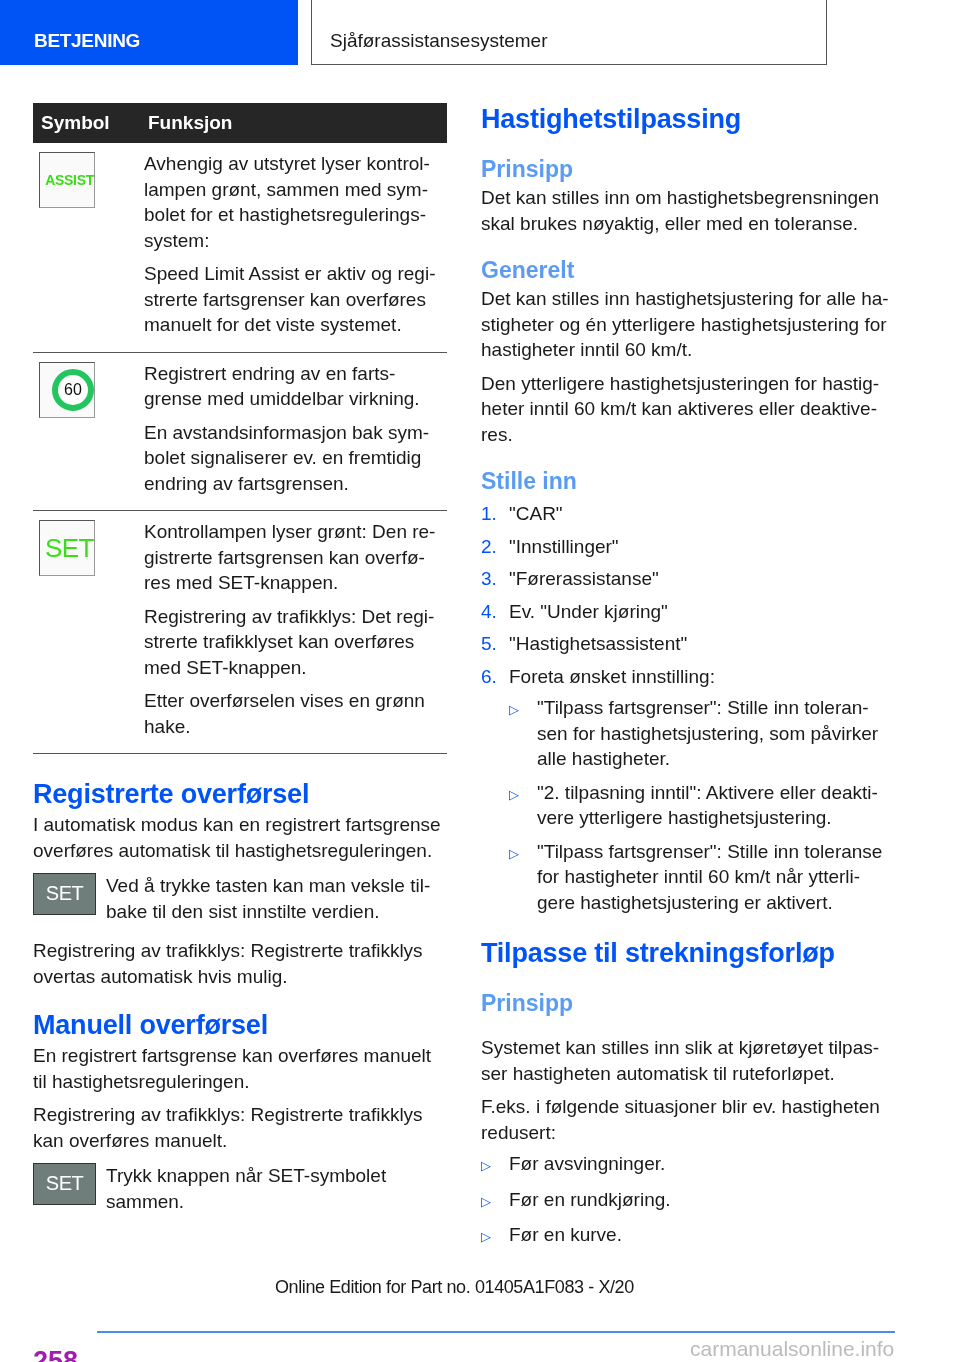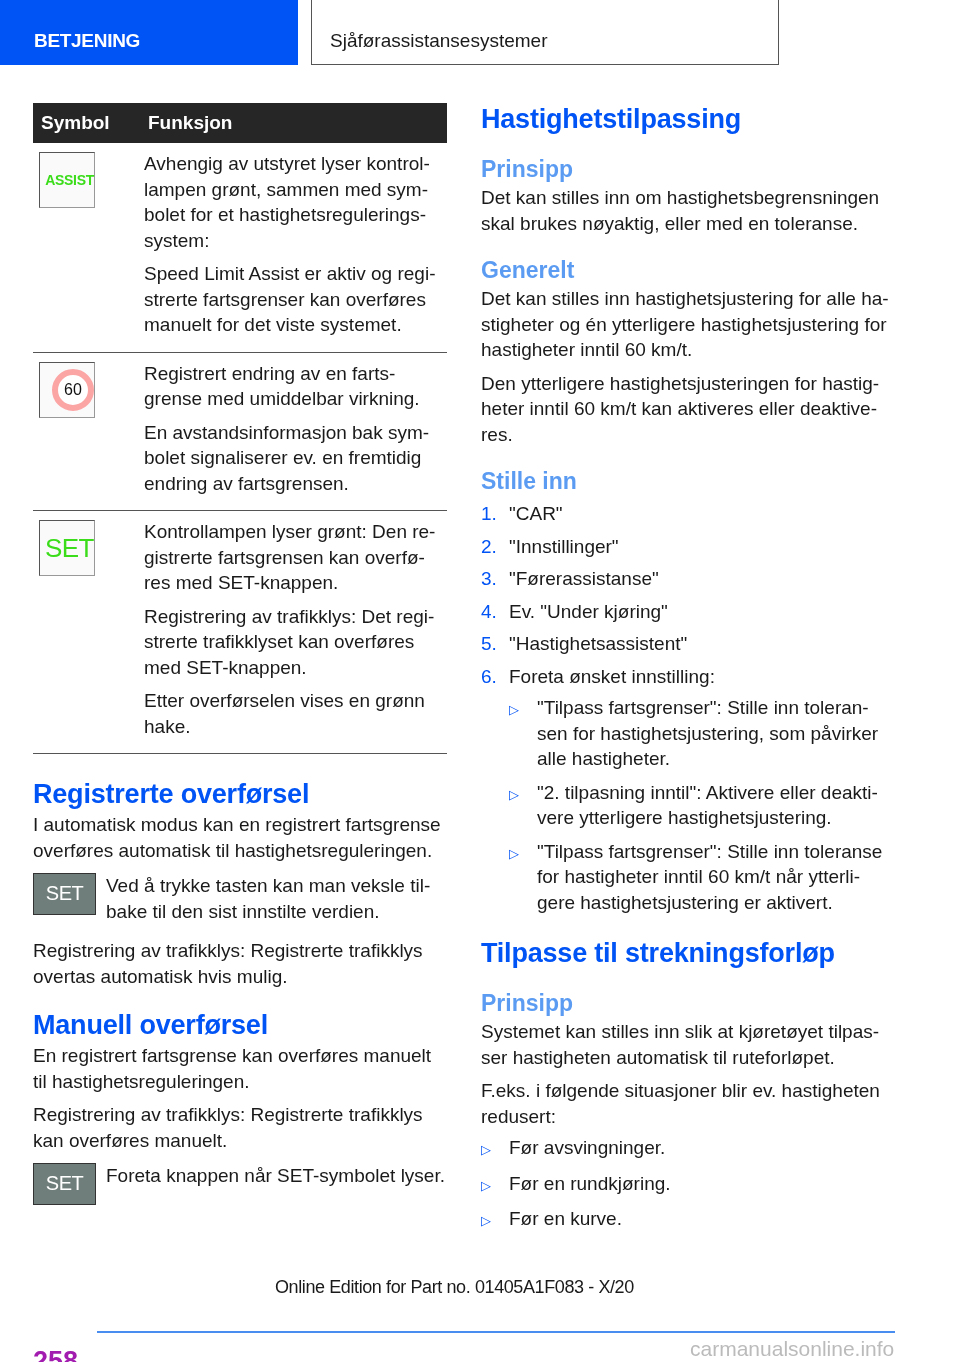--- a/index.html
+++ b/index.html
@@ -6,21 +6,21 @@
     body {
       width: 960px; height: 1362px; background: #ffffff; position: relative;
       font-family: "Liberation Sans", sans-serif; color: #1a1a1a; overflow: hidden;
     }
     .hdr-left {
       position: absolute; left: 0; top: 0; width: 298px; height: 65px;
       background: #0053f5; color: #fff; font-weight: bold; font-size: 19px;
       padding: 30px 0 0 34px; letter-spacing: -0.3px;
     }
     .hdr-right {
-      position: absolute; left: 311px; top: 0; width: 468px; height: 65px;
+      position: absolute; left: 311px; top: 0; width: 516px; height: 65px;
       border: 1px solid #555; border-top: none; font-size: 19px;
       padding: 30px 0 0 18px; color: #1a1a1a;
     }
     .col-left { position: absolute; left: 33px; top: 103px; width: 414px; }
     .col-right { position: absolute; left: 481px; top: 103px; width: 414px; }
 
     table.sym { width: 100%; border-collapse: collapse; }
     table.sym th {
       background: #262626; color: #fff; font-weight: bold; font-size: 19px; text-align: left;
       height: 40px; padding: 0 0 0 8px; margin-left: 12px;
@@ -31,21 +31,21 @@
     table.sym td.text-cell { padding-left: 8px; font-size: 19px; line-height: 25.5px; }
     .text-cell p + p { margin-top: 8px; }
 
     .icon-box {
       width: 56px; height: 56px; border: 1px solid #999; border-left: 1.5px solid #555; border-top: 1.5px solid #555;
       display: flex; align-items: center; justify-content: flex-end; background: #fafafa;
     }
     .assist-txt { color: #3bdc1a; font-weight: bold; font-size: 14px; letter-spacing: -0.3px; }
     .set-green { color: #3bdc1a; font-size: 26px; letter-spacing: -0.5px; }
     .sign60 {
-      width: 42px; height: 42px; border-radius: 50%; border: 6px solid #fca5a5; background: #fff;
+      width: 42px; height: 42px; border-radius: 50%; border: 6px solid #22c55e; background: #fff;
       display: flex; align-items: center; justify-content: center; font-size: 16px; color: #111;
     }
     .set-btn {
       width: 63px; height: 42px; background: #6f7e7a; border: 1.5px solid #333;
       color: #fff; display: flex; align-items: center; justify-content: center; font-size: 20px; letter-spacing: -0.5px;
       flex: none;
     }
 
     h2 { color: #0053f5; font-weight: bold; font-size: 27px; line-height: 32px; letter-spacing: -0.2px; }
     h3 { color: #5b9cf2; font-weight: bold; font-size: 23px; line-height: 28px; }
@@ -134,21 +134,21 @@
   </div>
   <p class="body" style="margin-top:14px;">Registrering av trafikklys: Registrerte trafikklys overtas automatisk hvis mulig.</p>
 
   <h2 style="margin-top:20px;">Manuell overførsel</h2>
   <p class="body" style="margin-top:2px;">En registrert fartsgrense kan overføres manuelt til hastighetsreguleringen.</p>
   <p class="body">Registrering av trafikklys: Registrerte trafikklys kan overføres manuelt.</p>
   <div class="icon-para" style="margin-top:10px;">
     <div class="set-btn">
         <span>SET</span>
       </div>
-    <span>Foreta knappen når SET-symbolet lyser.</span>
+    <span>Trykk knappen når SET-symbolet sammen.</span>
   </div>
 </div>
 
 <div class="col-right">
   <h2>Hastighetstilpassing</h2>
   <h3 style="margin-top:20px;">Prinsipp</h3>
   <p class="body" style="margin-top:2px;">Det kan stilles inn om hastighetsbegrensningen skal brukes nøyaktig, eller med en toleranse.</p>
 
   <h3 style="margin-top:20px;">Generelt</h3>
   <p class="body" style="margin-top:2px;">Det kan stilles inn hastighetsjustering for alle ha-stigheter og én ytterligere hastighetsjustering for hastigheter inntil 60 km/t.</p>
@@ -193,21 +193,21 @@
         <li>
             <span class="tri-icon">▷</span>
             <span>"Tilpass fartsgrenser": Stille inn toleranse for hastigheter inntil 60 km/t når ytterli-gere hastighetsjustering er aktivert.</span>
           </li>
       </ul>
     </li>
   </ol>
 
   <h2 style="margin-top:14px;">Tilpasse til strekningsforløp</h2>
   <h3 style="margin-top:20px;">Prinsipp</h3>
-  <p class="body" style="margin-top:2px;">Systemet kan stilles inn slik at kjøretøyet tilpas-ser hastigheten automatisk til ruteforløpet.</p>
+  <p class="body" style="margin-top:18px;">Systemet kan stilles inn slik at kjøretøyet tilpas-ser hastigheten automatisk til ruteforløpet.</p>
   <p class="body">F.eks. i følgende situasjoner blir ev. hastigheten redusert:</p>
   <ul class="tri">
     <li>
         <span class="tri-icon">▷</span>
         <span>Før avsvingninger.</span>
       </li>
     <li>
         <span class="tri-icon">▷</span>
         <span>Før en rundkjøring.</span>
       </li>

